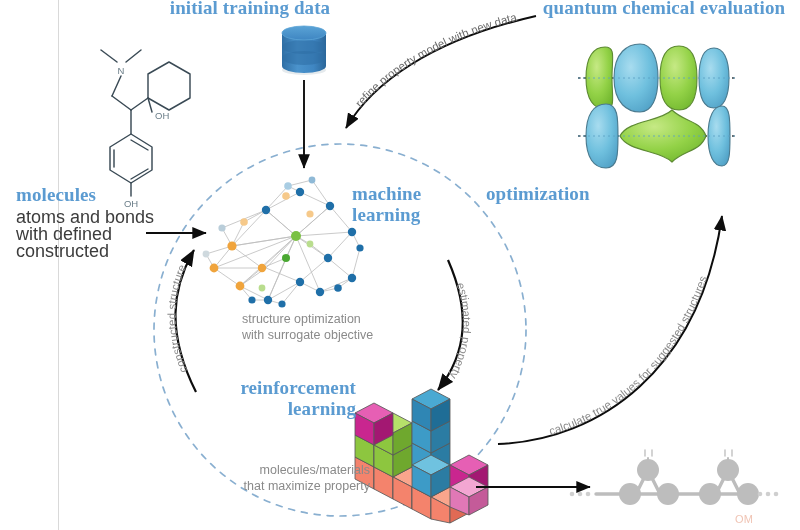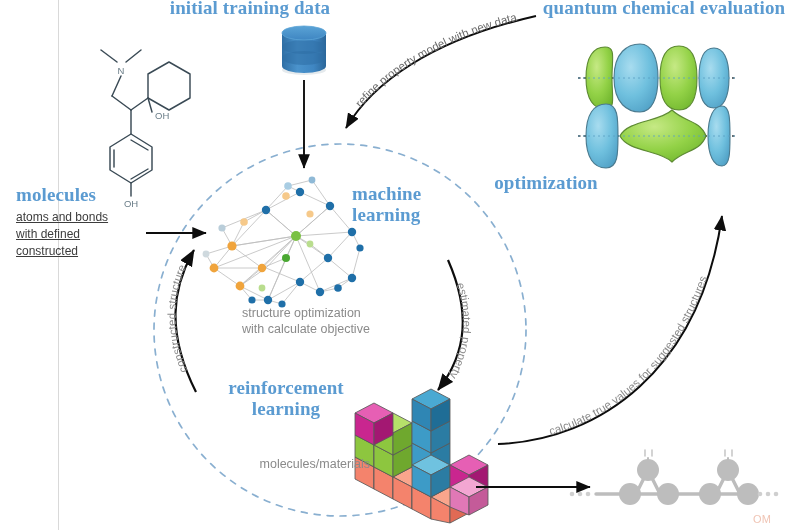--- a/index.html
+++ b/index.html
@@ -2,22 +2,22 @@
 <html><head>
 <meta charset="utf-8">
 <style>
   html,body{margin:0;padding:0;background:#ffffff;}
   body{width:800px;height:530px;position:relative;overflow:hidden;
        font-family:"Liberation Sans",sans-serif;}
   .canvas{position:absolute;inset:0;width:800px;height:530px;}
   svg.layer{position:absolute;left:0;top:0;width:800px;height:530px;overflow:visible;}
   .hdg{position:absolute;color:#5b9bd1;font-family:"Liberation Serif",serif;
        font-weight:700;font-size:19px;line-height:21px;letter-spacing:.1px;}
-  .cap{position:absolute;color:#3c3c3c;font-size:12px;line-height:17px;text-decoration:underline;}
-  .cap-gray{position:absolute;color:#8a8a8a;font-size:12.5px;line-height:16px;}
+  .cap{position:absolute;color:#3c3c3c;font-size:18px;line-height:17px;}
+  .cap-gray{position:absolute;color:#8a8a8a;font-size:12.5px;line-height:16px;margin-top:6px;}
   .rule{position:absolute;background:#d9d9d9;}
   .wm{position:absolute;color:#f0c4b4;font-size:11px;letter-spacing:.3px;}
 </style>
 </head>
 <body>
 
 <div class="canvas">
 
   <div class="rule" style="left:58px;top:0;width:1px;height:530px;"></div>
 
@@ -309,34 +309,35 @@
     <div>atoms and bonds</div>
     <div>with defined</div>
     <div>constructed</div>
   </div>
 
   <div class="hdg" style="left:352px;top:183px;">
     <div>machine</div>
     <div>learning</div>
   </div>
 
-  <div class="hdg" style="left:486px;top:172px;width:120px;text-align:center;">
+  <div class="hdg" style="left:486px;top:183px;width:120px;text-align:left;">
     <div>optimization</div>
   </div>
 
   <div class="cap-gray" style="left:242px;top:305px;">
     <div>structure optimization</div>
-    <div>with calculate objective</div>
-  </div>
-
-  <div class="hdg" style="left:216px;top:377px;width:140px;text-align:center;">
+    <div>with surrogate objective</div>
+  </div>
+
+  <div class="hdg" style="left:216px;top:377px;width:140px;text-align:right;">
     <div>reinforcement</div>
     <div>learning</div>
   </div>
 
   <div class="cap-gray" style="left:224px;top:456px;width:146px;text-align:right;">
     <div>molecules/materials</div>
-  </div>
-
-
-  <div class="wm" style="left:753px;top:513px;">OM</div>
+    <div>that maximize property</div>
+  </div>
+
+
+  <div class="wm" style="left:735px;top:513px;">OM</div>
 
 </div>
 
 </body></html>

